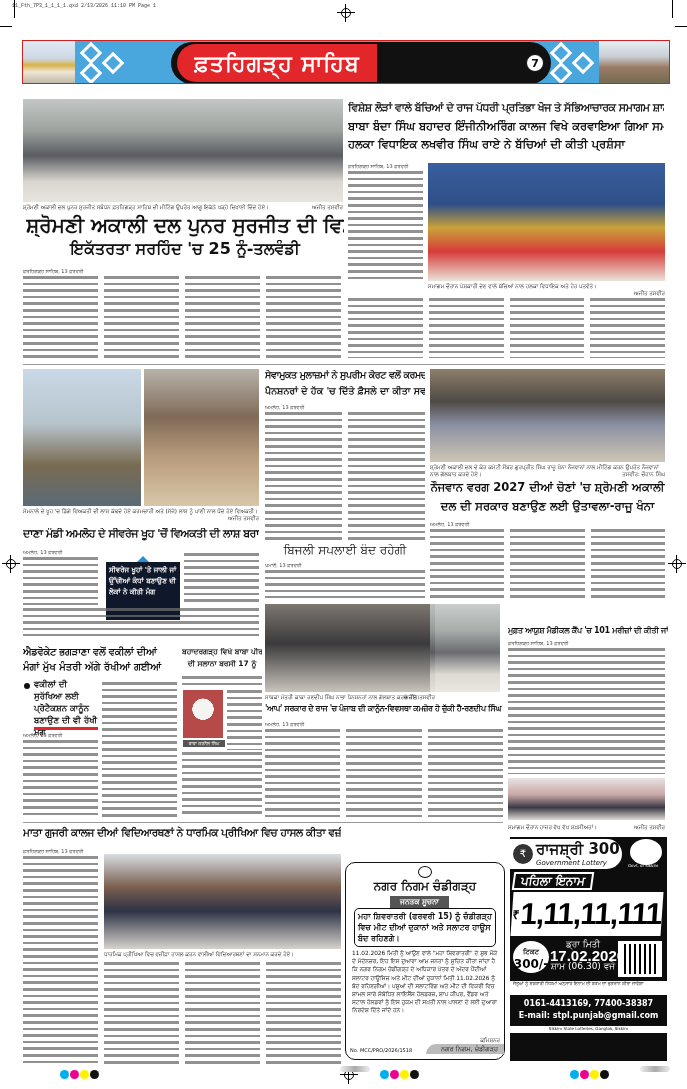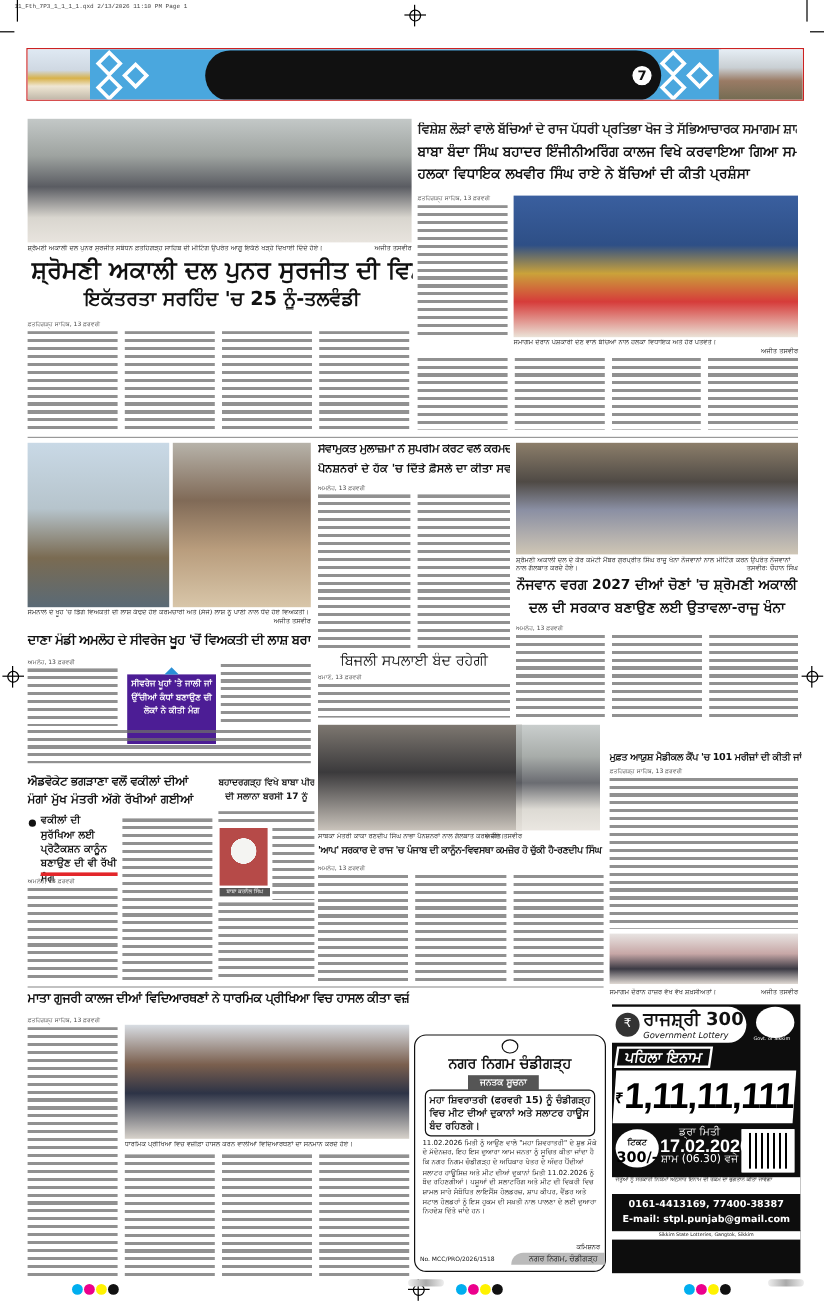--- a/index.html
+++ b/index.html
@@ -41,21 +41,21 @@
 
   .caption { font-size: 5.5px; color: #222; line-height: 7px; }
   .credit { font-size: 5.5px; color: #222; text-align: right; }
   .hl { font-weight: bold; color: #111; line-height: 1.15; white-space: nowrap; overflow: hidden; }
   .body { font-size: 5px; line-height: 6.6px; color: #444; overflow: hidden; text-align: justify; }
   .cols { display: grid; gap: 6px; }
   .lines { background: repeating-linear-gradient(180deg, #6c6c6c 0 2.6px, transparent 2.6px 6.6px); opacity: 0.75; }
   .rule { background: #999; }
 
   
-  .pull { background: #4c1d95; color: #fff; font-size: 9px; line-height: 15px; text-align: center; padding: 5px 6px; font-weight: bold; }
+  .pull { background: #0f172a; color: #fff; font-size: 9px; line-height: 15px; padding: 5px 6px; font-weight: bold; }
   .pull:before { content: ""; position: absolute; top: -6px; left: 50%; margin-left: -6px; border-left: 6px solid transparent; border-right: 6px solid transparent; border-bottom: 6px solid #2a8fd6; }
 
   .bullet-hl { font-size: 10px; font-weight: bold; line-height: 15px; }
   .redbar { background: #e3262a; height: 3px; }
 
   
   .notice { border: 1px solid #111; border-radius: 10px; background: #fff; }
   .notice-title { font-size: 12px; font-weight: bold; text-align: center; }
   .notice-tag { background: #555; color: #fff; font-size: 7.5px; font-weight: bold; padding: 1px 10px; }
   .notice-box { border: 1px solid #111; border-radius: 5px; font-size: 8px; font-weight: bold; line-height: 11px; padding: 2px 3px; }
@@ -106,20 +106,21 @@
   <div class="abs mh-photo-left"></div>
   <div class="abs mh-blue">
     <div class="abs mh-cross" style="left:8px;top:4px"></div>
     <div class="abs mh-cross" style="left:8px;top:24px"></div>
     <div class="abs mh-cross" style="left:30px;top:14px"></div>
     <div class="abs mh-cross" style="left:478px;top:4px"></div>
     <div class="abs mh-cross" style="left:478px;top:24px"></div>
     <div class="abs mh-cross" style="left:500px;top:14px"></div>
   </div>
   <div class="abs mh-pill" style="left:148px"></div>
+  <div class="abs mh-red" style="left:154px">ਫ਼ਤਹਿਗੜ੍ਹ ਸਾਹਿਬ</div>
   <div class="abs mh-page" style="left:503px">7</div>
   <div class="abs mh-photo-right"></div>
 </div>
 
 <div class="abs photo ph-group" style="left:23px;top:99px;width:320px;height:103px"></div>
 <div class="abs caption" style="left:23px;top:204px;width:270px;white-space:nowrap;overflow:hidden">ਸ਼੍ਰੋਮਣੀ ਅਕਾਲੀ ਦਲ ਪੁਨਰ ਸੁਰਜੀਤ ਸਬੰਧਨ ਫ਼ਤਹਿਗੜ੍ਹ ਸਾਹਿਬ ਦੀ ਮੀਟਿੰਗ ਉਪਰੰਤ ਆਗੂ ਇਕੱਠੇ ਖੜ੍ਹੇ ਦਿਖਾਈ ਦਿੰਦੇ ਹੋਏ।</div>
 <div class="abs credit" style="left:295px;top:204px;width:48px">ਅਜੀਤ ਤਸਵੀਰ</div>
 <div class="abs hl" style="left:26px;top:214px;width:318px;font-size:20px;text-align:center">ਸ਼੍ਰੋਮਣੀ ਅਕਾਲੀ ਦਲ ਪੁਨਰ ਸੁਰਜੀਤ ਦੀ ਵਿਸ਼ੇਸ਼</div>
 <div class="abs hl" style="left:26px;top:240px;width:318px;font-size:16px;text-align:center">ਇਕੱਤਰਤਾ ਸਰਹਿੰਦ 'ਚ 25 ਨੂੰ-ਤਲਵੰਡੀ</div>
 <div class="abs body" style="left:23px;top:268px;width:72px;height:8px">ਫ਼ਤਹਿਗੜ੍ਹ ਸਾਹਿਬ, 13 ਫ਼ਰਵਰੀ</div>

